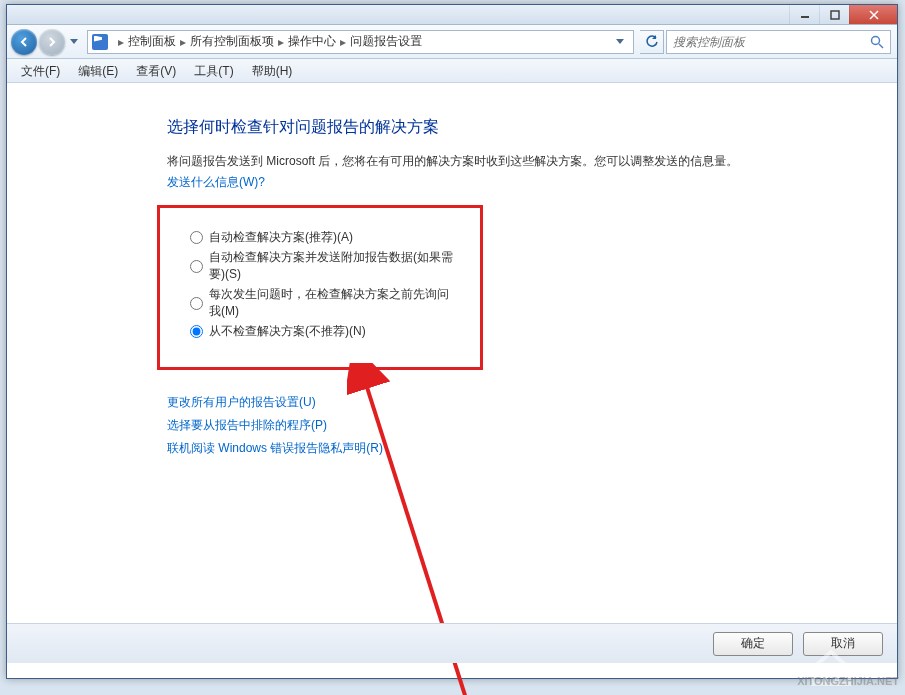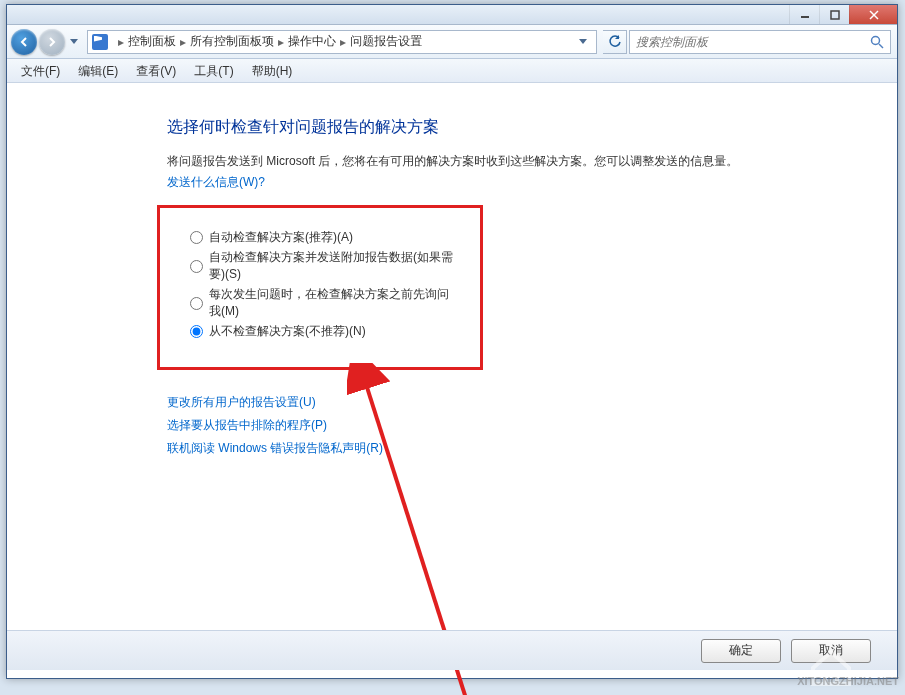--- a/index.html
+++ b/index.html
@@ -19,39 +19,39 @@
 .navdrop { width: 14px; display: flex; align-items: center; justify-content: center; color: #4a6a90; }
 
 .addressbar { flex: 1; height: 24px; background: #fff; border: 1px solid #a8b8cc; display: flex; align-items: center; padding: 0 4px; margin: 0 4px; font-size: 12px; color: #333; }
 .addressbar .flag { width: 16px; height: 16px; background: #3878d0; border-radius: 2px; margin-right: 6px; position: relative; }
 .addressbar .flag::before { content: ""; position: absolute; left: 2px; top: 2px; width: 8px; height: 6px; background: #fff; clip-path: polygon(0 0, 100% 30%, 100% 70%, 0 100%); }
 .addressbar .sep { margin: 0 4px; color: #666; }
 .addressbar .dropend { margin-left: auto; display: flex; gap: 2px; }
 .addr-btn { width: 18px; height: 20px; display: flex; align-items: center; justify-content: center; color: #4a6a90; }
 .refresh-btn { width: 24px; height: 24px; border: 1px solid #a8b8cc; border-left: none; background: linear-gradient(to bottom,#f8fbfe,#e8f0f8); display: flex; align-items: center; justify-content: center; color: #2060a0; }
 
-.searchbox { width: 262px; height: 24px; background: #fff; border: 1px solid #a8b8cc; display: flex; align-items: center; padding: 0 6px; margin-right: 2px; }
+.searchbox { width: 225px; height: 24px; background: #fff; border: 1px solid #a8b8cc; display: flex; align-items: center; padding: 0 6px; margin-right: 2px; }
 .searchbox input { border: none; outline: none; flex: 1; font-size: 12px; color: #888; font-style: italic; background: transparent; }
 .searchbox .sicon { width: 14px; height: 14px; color: #5080c0; }
 
 .menubar { height: 24px; background: linear-gradient(to bottom, #f4f8fc, #e4ecf6); border-bottom: 1px solid #c8d4e4; display: flex; align-items: flex-end; padding: 0 6px; gap: 2px; }
 .menubar .mitem { padding: 2px 8px; font-size: 12px; color: #333; }
 
 .content { padding: 34px 7px 20px 160px; color: #333; position: relative; height: calc(100% - 20px - 34px - 24px - 40px); }
 .content h1 { font-size: 16px; color: #003399; font-weight: normal; margin-bottom: 14px; }
 .content .desc { font-size: 12px; color: #333; margin-bottom: 4px; line-height: 1.5; }
 .content .link { color: #0066cc; font-size: 12px; cursor: pointer; display: block; margin-bottom: 6px; }
 
 .redbox { border: 3px solid #e02020; padding: 18px 20px 24px 30px; margin: 14px 0 24px -10px; width: 326px; }
 .radioline { display: flex; align-items: center; gap: 6px; margin: 3px 0; font-size: 12px; }
 .radioline input[type=radio] { width: 13px; height: 13px; }
 
 .links-block { margin-top: 18px; }
 
-.footer { position: absolute; bottom: 8px; left: 0; right: 0; height: 40px; background: linear-gradient(to bottom, #f0f4fa, #e0e8f2); border-top: 1px solid #c8d4e4; display: flex; align-items: center; justify-content: flex-end; padding: 0 26px; gap: 10px; }
+.footer { position: absolute; bottom: 15px; left: 0; right: 0; height: 40px; background: linear-gradient(to bottom, #f0f4fa, #e0e8f2); border-top: 1px solid #c8d4e4; display: flex; align-items: center; justify-content: flex-end; padding: 0 14px; gap: 10px; }
 .footer button { min-width: 80px; height: 24px; background: linear-gradient(to bottom, #fdfdfd, #e8e8e8); border: 1px solid #888; border-radius: 3px; font-size: 12px; color: #333; cursor: pointer; }
 
 .arrow-annot { position: absolute; left: 340px; top: 280px; pointer-events: none; }
 .arrow-annot svg { width: 180px; height: 380px; }
 
 .watermark { position: absolute; right: 6px; bottom: 8px; color: rgba(120,120,120,0.5); font-size: 11px; pointer-events: none; font-weight: bold; }
 .house-icon { position: absolute; right: 50px; bottom: 6px; opacity: 0.55; pointer-events: none; }
 </style>
 </head>
 <body>

